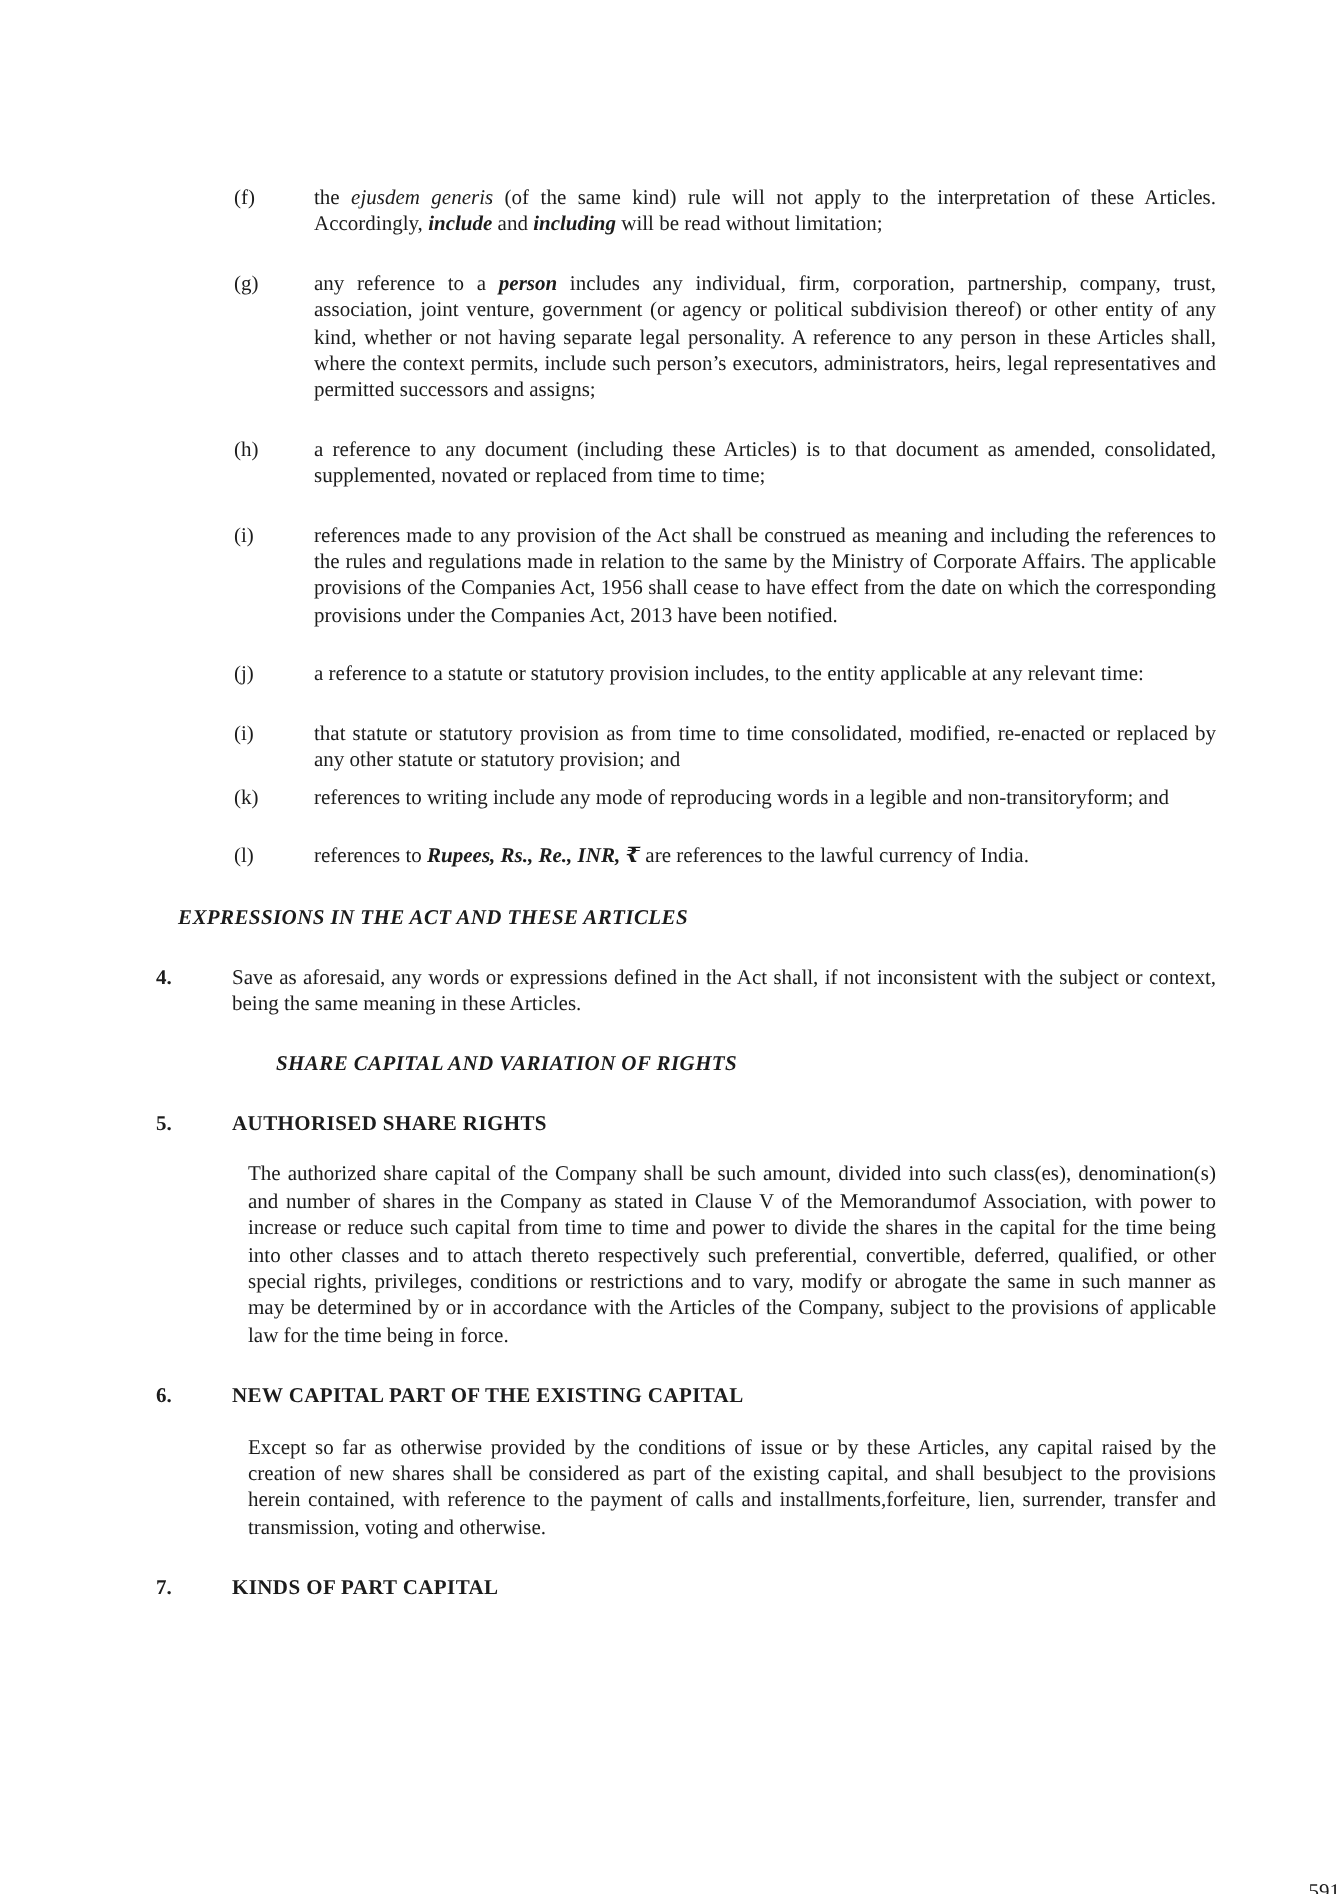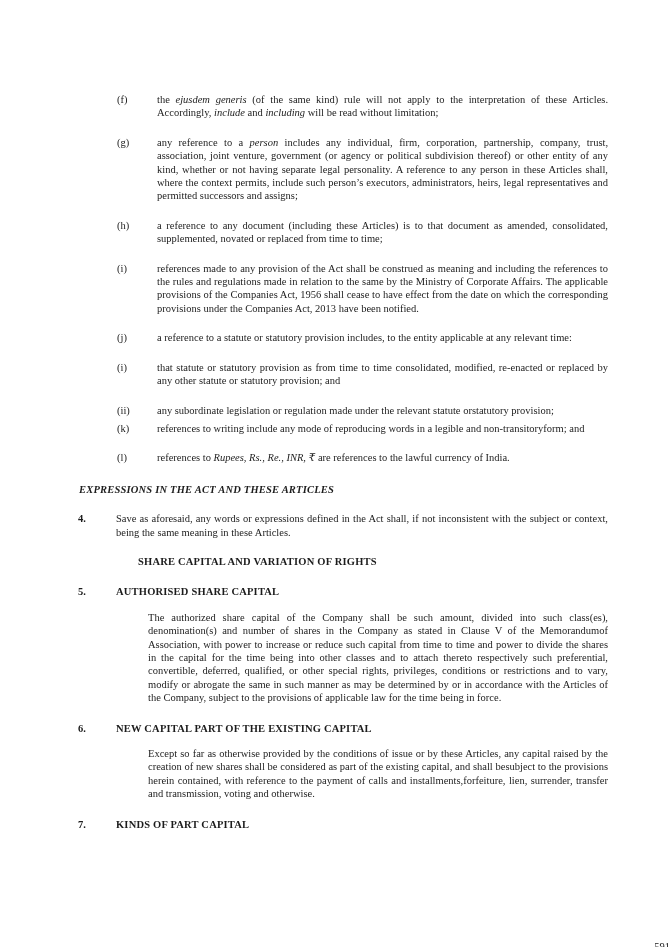--- a/index.html
+++ b/index.html
@@ -49,38 +49,39 @@
   .numbered-heading { margin-top: 17px; }
   .numbered-heading .body {
     font-weight: bold;
     letter-spacing: 0.2px;
   }
   .body {
     flex: 1 1 auto;
     text-align: justify;
   }
   .heading-italic {
-    margin-left: 17px;
+    margin-left: 27px;
     margin-top: 18px;
     font-weight: bold;
     font-style: italic;
     letter-spacing: 0.2px;
   }
   .section-heading {
     margin-left: 76px;
     font-weight: bold;
     letter-spacing: 0.2px;
+    font-style: italic;
   }
   .paragraph {
-    margin-left: 86px;
+    margin-left: 62px;
     margin-top: 12px;
     text-align: justify;
   }
   .rs-i { font-style: italic; }
-  .rs-bi { font-weight: normal; font-style: italic; }
+  .rs-bi { font-weight: bold; font-style: italic; }
 
   .page-footer {
     position: absolute;
     top: 940px;
     left: 0;
     width: 100%;
     text-align: right;
   }
 </style>
 </head>
@@ -105,41 +106,37 @@
         <div class="body"><span>references made to any provision of the Act shall be construed as meaning and including the references to the rules and regulations made in relation to the same by the Ministry of Corporate Affairs. The applicable provisions of the Companies Act, 1956 shall cease to have effect from the date on which the corresponding provisions under the Companies Act, 2013 have been notified.</span></div>
       </div>
       <div class="block sub-item">
         <span class="label">(j)</span>
         <div class="body"><span>a reference to a statute or statutory provision includes, to the entity applicable at any relevant time:</span></div>
       </div>
       <div class="block sub-item">
         <span class="label">(i)</span>
         <div class="body"><span>that statute or statutory provision as from time to time consolidated, modified, re-enacted or replaced by any other statute or statutory provision; and</span></div>
       </div>
-      <div class="block sub-item">
-        <span class="label">(ii)</span>
-        <div class="body"><span>any subordinate legislation or regulation made under the relevant statute orstatutory provision;</span></div>
-      </div>
       <div class="block sub-item tight">
         <span class="label">(k)</span>
         <div class="body"><span>references to writing include any mode of reproducing words in a legible and non-transitoryform; and</span></div>
       </div>
       <div class="block sub-item">
         <span class="label">(l)</span>
         <div class="body"><span>references to </span><span class="rs-bi">Rupees, Rs., Re., INR, ₹</span><span> are references to the lawful currency of India.</span></div>
       </div>
       <div class="block heading-italic"><span>EXPRESSIONS IN THE ACT AND THESE ARTICLES</span></div>
       <div class="block numbered-item">
         <span class="label">4.</span>
         <div class="body"><span>Save as aforesaid, any words or expressions defined in the Act shall, if not inconsistent with the subject or context, being the same meaning in these Articles.</span></div>
       </div>
       <div class="block section-heading"><span>SHARE CAPITAL AND VARIATION OF RIGHTS</span></div>
       <div class="block numbered-heading">
         <span class="label">5.</span>
-        <div class="body"><span>AUTHORISED SHARE CAPITAL</span></div>
+        <div class="body"><span>AUTHORISED SHARE RIGHTS</span></div>
       </div>
       <div class="block paragraph"><span>The authorized share capital of the Company shall be such amount, divided into such class(es), denomination(s) and number of shares in the Company as stated in Clause V of the Memorandumof Association, with power to increase or reduce such capital from time to time and power to divide the shares in the capital for the time being into other classes and to attach thereto respectively such preferential, convertible, deferred, qualified, or other special rights, privileges, conditions or restrictions and to vary, modify or abrogate the same in such manner as may be determined by or in accordance with the Articles of the Company, subject to the provisions of applicable law for the time being in force.</span></div>
       <div class="block numbered-heading">
         <span class="label">6.</span>
         <div class="body"><span>NEW CAPITAL PART OF THE EXISTING CAPITAL</span></div>
       </div>
       <div class="block paragraph"><span>Except so far as otherwise provided by the conditions of issue or by these Articles, any capital raised by the creation of new shares shall be considered as part of the existing capital, and shall besubject to the provisions herein contained, with reference to the payment of calls and installments,forfeiture, lien, surrender, transfer and transmission, voting and otherwise.</span></div>
       <div class="block numbered-heading">
         <span class="label">7.</span>
         <div class="body"><span>KINDS OF PART CAPITAL</span></div>

